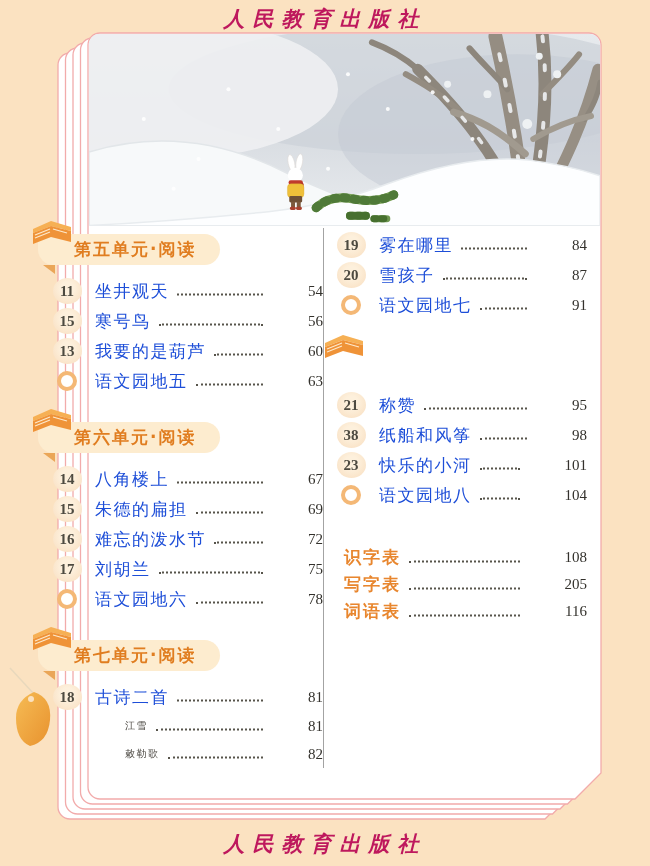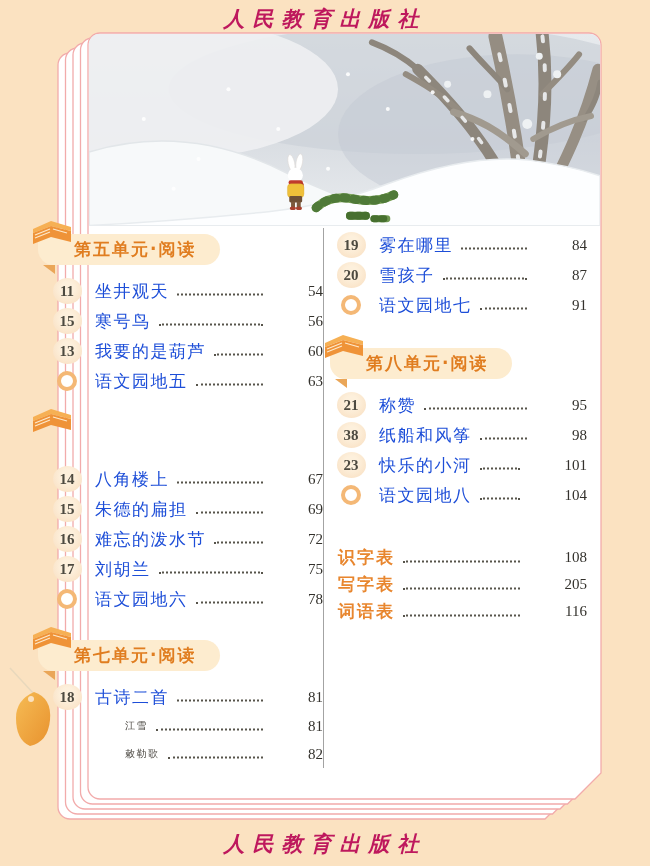--- a/index.html
+++ b/index.html
@@ -56,21 +56,21 @@
   }
   .ring{width:12px;height:12px;border:4px solid #f4b876;border-radius:50%;background:#fff;}
   .title{margin-left:13px;font-size:17px;color:#1d4ed8;letter-spacing:1.5px;white-space:nowrap;}
   .dots{flex:1;border-bottom:2.6px dotted #57544b;margin:0 3px 0 8px;transform:translateY(3.5px);}
   .pg{font-family:"Liberation Serif",serif;font-size:15px;color:#33312c;flex:none;margin-left:42px;}
 
   .row.sub{height:28px;}
   .row.sub .title{margin-left:73px;font-size:10px;color:#4a4741;}
 
   .row.table-row{height:27px;}
-  .row.table-row .title{margin-left:2px;color:#e8862e;font-weight:bold;letter-spacing:2px;}
+  .row.table-row .title{margin-left:8px;color:#e8862e;font-weight:bold;letter-spacing:2px;}
 
   .gap{height:34px;}
 
   .leaf-decoration{position:absolute;left:4px;top:660px;}
 </style>
 </head>
 <body>
 
 <div class="publisher top">人民教育出版社</div>
 
@@ -211,20 +211,21 @@
         <span class="dots"></span>
         <span class="pg">63</span>
       </div>
 
       <div class="unit-row" style="margin-top:22px;">
         <svg class="book-icon" width="44" height="30">
           <path d="M3,11 L21,3 L41,9 L41,13 L21,8 L3,15 Z" fill="#f6b054"></path>
           <path d="M3,15 L21,8 L41,13 L41,24 L21,19 L3,26 Z" fill="#ef9338"></path>
           <path d="M5,17 L20,11 M5,20 L20,14 M37,15 L23,11" stroke="#fde9cc" stroke-width="1.2" fill="none"></path>
         </svg>
+        <div class="unit-tab"><span>第六单元·阅读</span></div>
       </div>
 
       <div class="row">
         <span class="slot">
             <span class="badge">14</span>
           </span>
         <span class="title">八角楼上</span>
         <span class="dots"></span>
         <span class="pg">67</span>
       </div>
@@ -317,21 +318,20 @@
         <span class="dots"></span>
         <span class="pg">91</span>
       </div>
 
       <div class="unit-row" style="margin-top:24px;">
         <svg class="book-icon" width="44" height="30">
           <path d="M3,11 L21,3 L41,9 L41,13 L21,8 L3,15 Z" fill="#f6b054"></path>
           <path d="M3,15 L21,8 L41,13 L41,24 L21,19 L3,26 Z" fill="#ef9338"></path>
           <path d="M5,17 L20,11 M5,20 L20,14 M37,15 L23,11" stroke="#fde9cc" stroke-width="1.2" fill="none"></path>
         </svg>
-        <div class="unit-tab"><span>第八单元·阅读</span></div>
       </div>
 
       <div class="row">
         <span class="slot">
             <span class="badge">21</span>
           </span>
         <span class="title">称赞</span>
         <span class="dots"></span>
         <span class="pg">95</span>
       </div>

